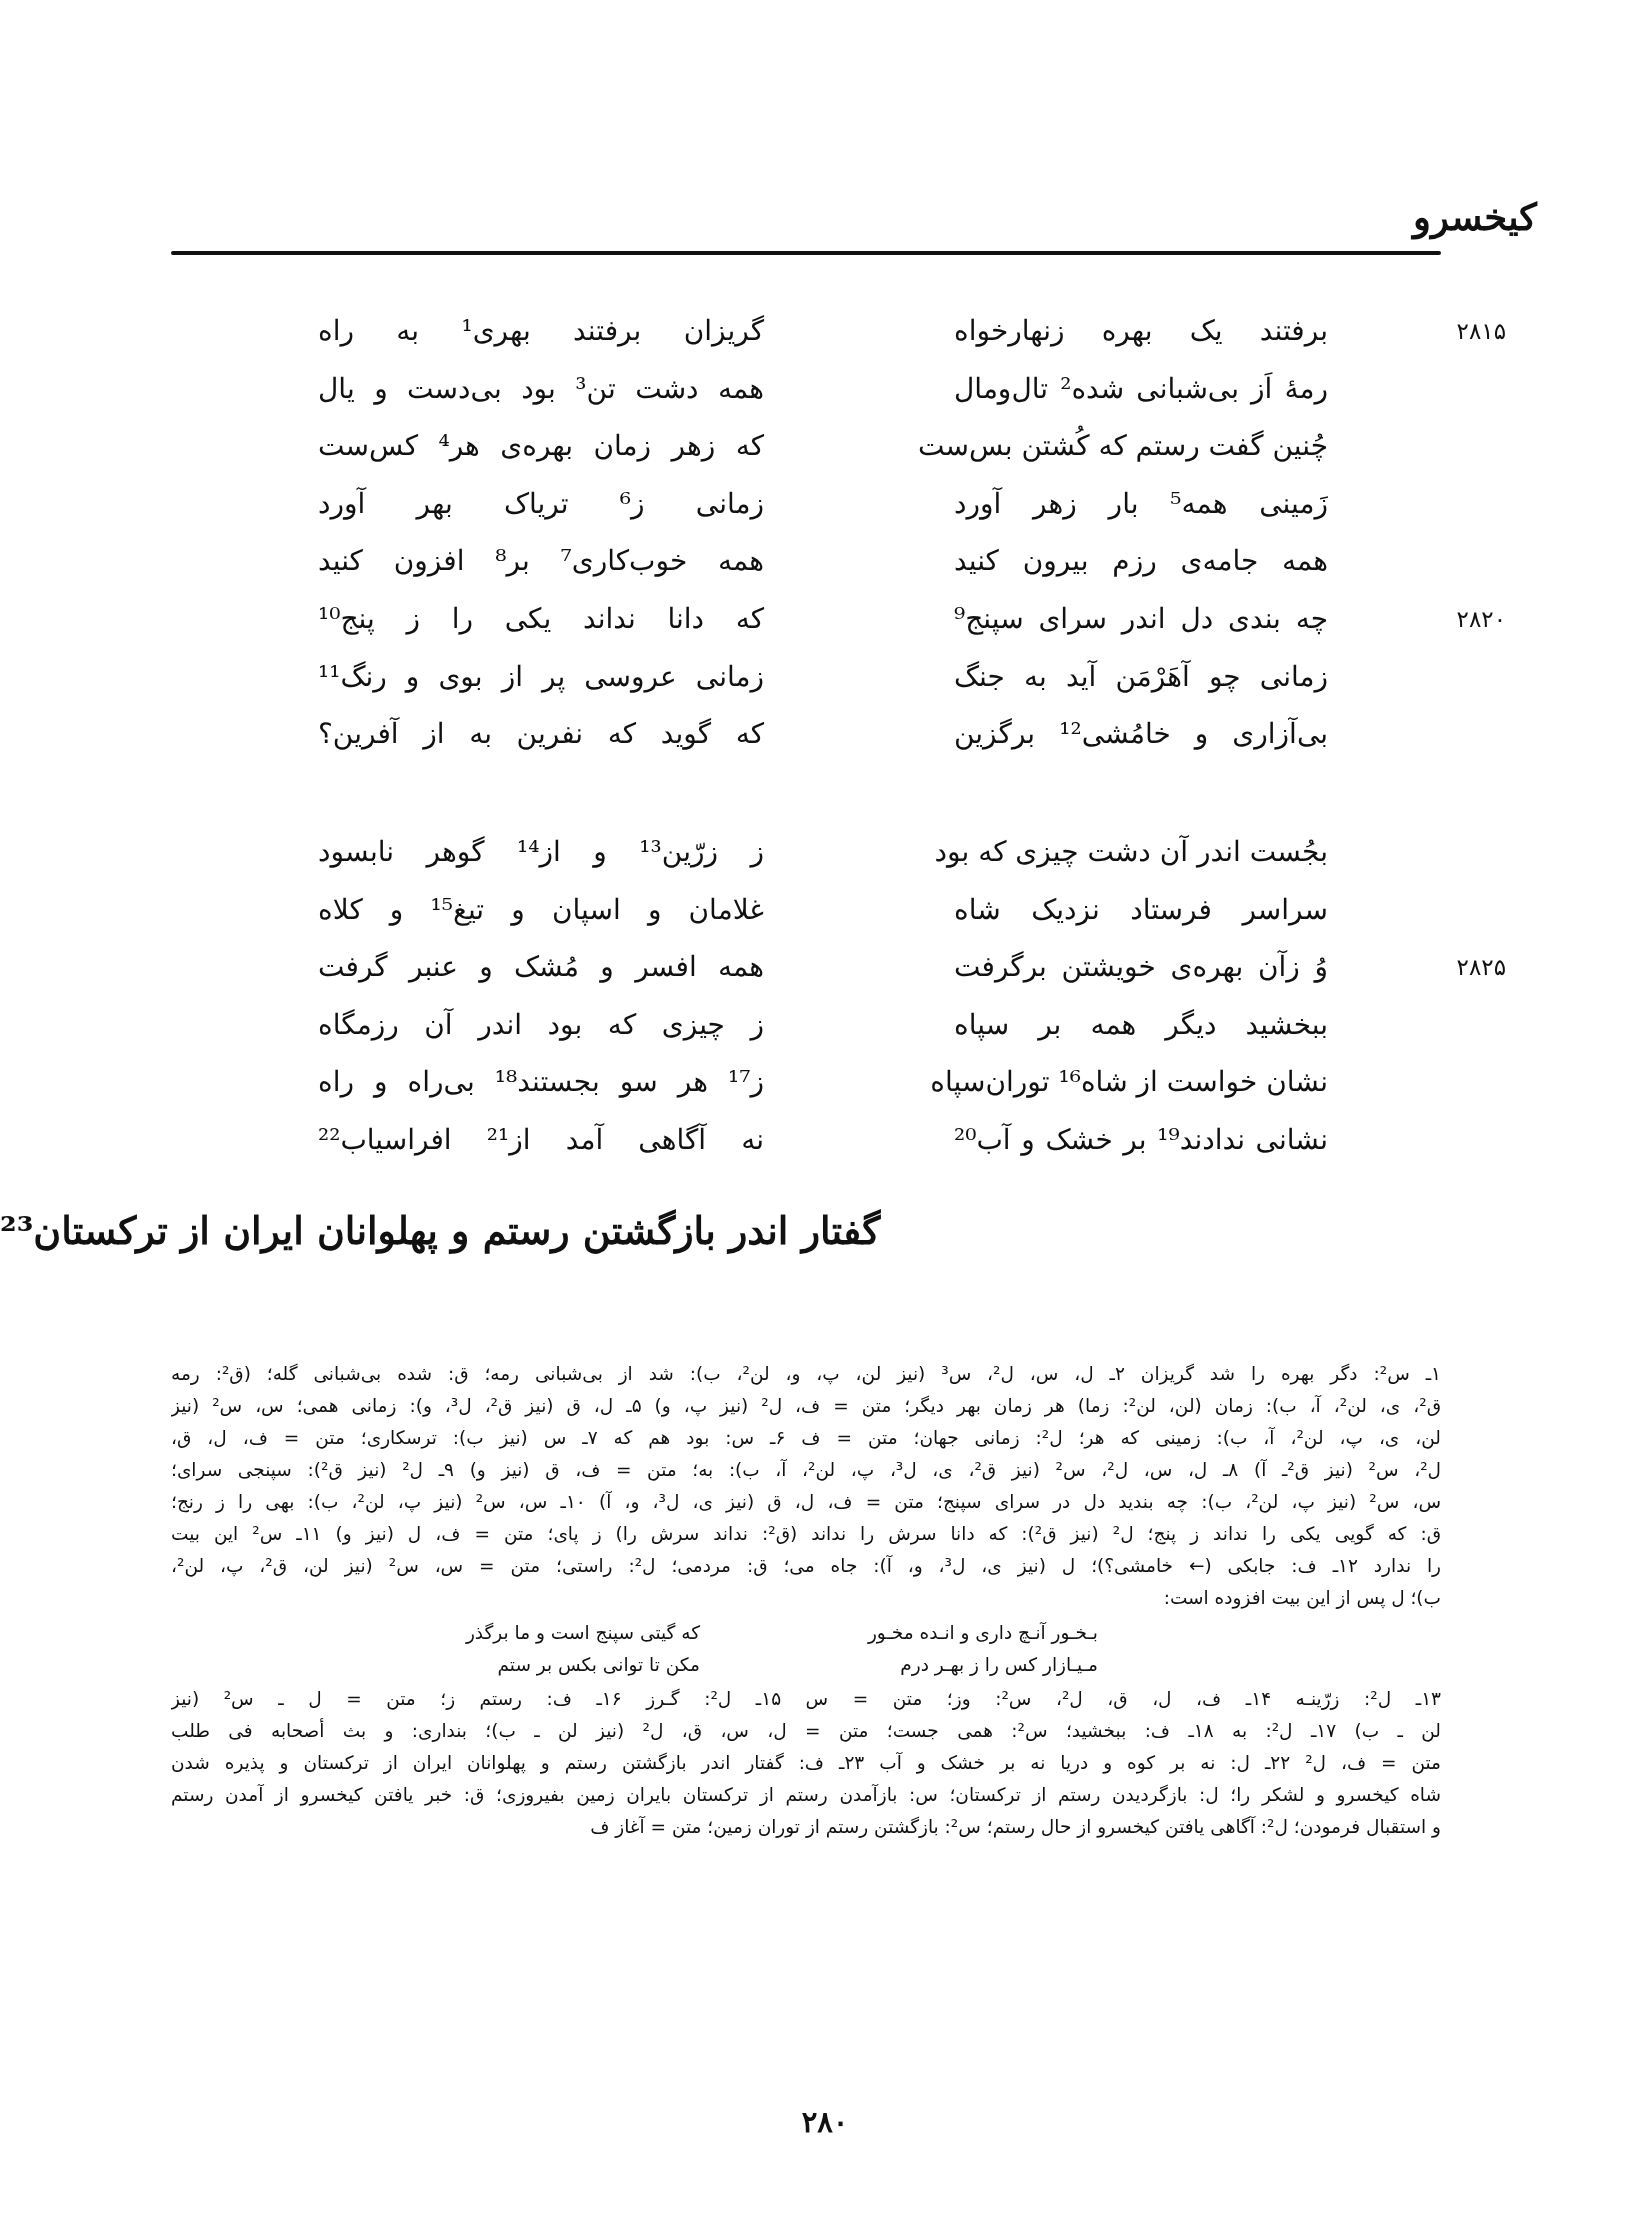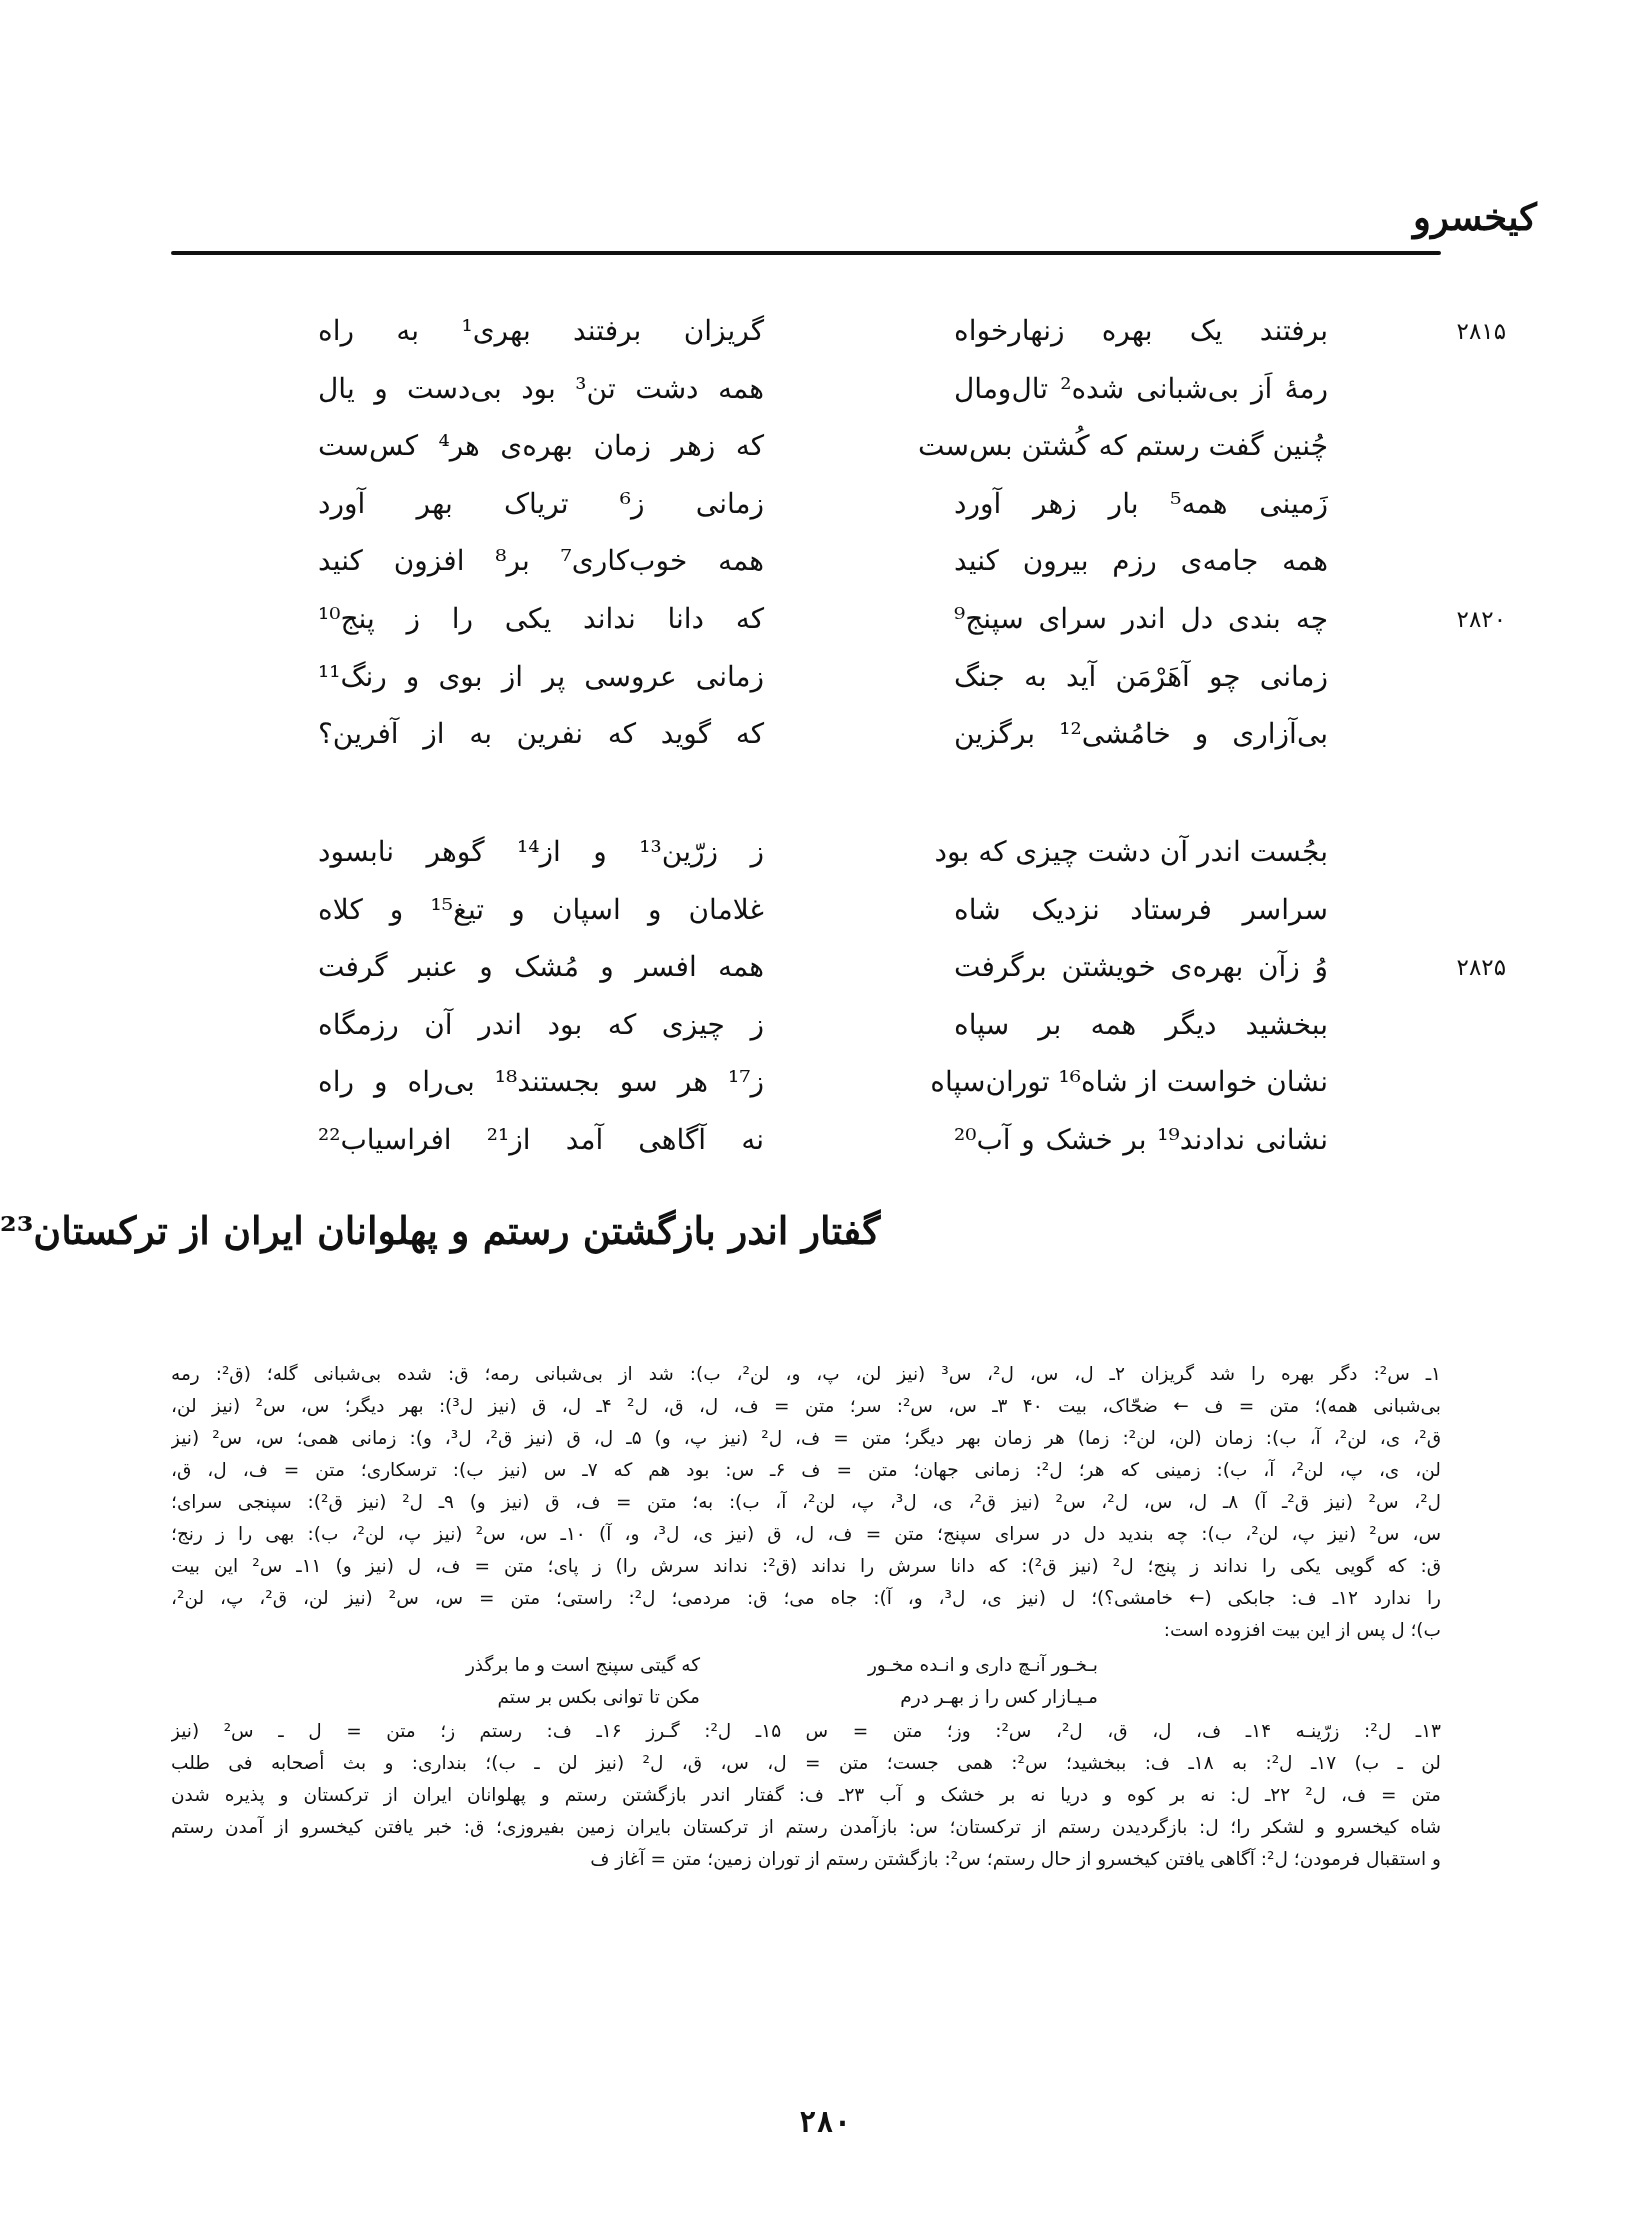--- a/index.html
+++ b/index.html
@@ -63,21 +63,21 @@
   .fn-poem-hemi {
     position: absolute; top: 0; height: 32px; font-size: 18.5px; line-height: 32px;
     white-space: nowrap; text-align: right;
   }
   .fn-poem-hemi.right { right: 343px; width: 315px; }
   .fn-poem-hemi.left  { right: 741px; width: 343px; }
 
   
   .folio {
     position: absolute; top: 2105px; left: 0; width: 1650px; text-align: center;
-    font-family: Liberation Mono, monospace; font-size: 29px; font-weight: bold;
+    font-family: Liberation Sans, sans-serif; font-size: 29px; font-weight: bold;
     direction: rtl;
   }
 </style>
 </head>
 <body>
 
 <div class="page">
 
   <div class="running-head">کیخسرو</div>
   <div class="head-rule"></div>
@@ -155,21 +155,20 @@
       <span class="verse-num"></span>
       <span class="hemistich hemi-right">نشانی ندادند¹⁹ بر خشک و آب²⁰</span>
       <span class="hemistich hemi-left">نه آگاهی آمد از²¹ افراسیاب²²</span>
     </div>
   </div>
 
   <div class="section-heading">گفتار اندر بازگشتن رستم و پهلوانان ایران از ترکستان²³</div>
 
   <div class="footnotes">
     <div class="fn-line">۱ـ س²: دگر بهره را شد گریزان      ۲ـ ل، س، ل²، س³ (نیز لن، پ، و، لن²، ب): شد از بی‌شبانی رمه؛ ق: شده بی‌شبانی گله؛ (ق²: رمه</div>
-    <div class="fn-line">بی‌شبانی همه)؛ متن = ف ← ضحّاک، بیت ۴۰      ۳ـ س، س²: سر؛ متن = ف، ل، ق، ل²      ۴ـ ل، ق (نیز ل³): بهر دیگر؛ س، س² (نیز لن،</div>
     <div class="fn-line">ق²، ی، لن²، آ، ب): زمان (لن، لن²: زما) هر زمان بهر دیگر؛ متن = ف، ل² (نیز پ، و)      ۵ـ ل، ق (نیز ق²، ل³، و): زمانی همی؛ س، س² (نیز</div>
     <div class="fn-line">لن، ی، پ، لن²، آ، ب): زمینی که هر؛ ل²: زمانی جهان؛ متن = ف      ۶ـ س: بود هم که      ۷ـ س (نیز ب): ترسکاری؛ متن = ف، ل، ق،</div>
     <div class="fn-line">ل²، س² (نیز ق²ـ آ)      ۸ـ ل، س، ل²، س² (نیز ق²، ی، ل³، پ، لن²، آ، ب): به؛ متن = ف، ق (نیز و)      ۹ـ ل² (نیز ق²): سپنجی سرای؛</div>
     <div class="fn-line">س، س² (نیز پ، لن²، ب): چه بندید دل در سرای سپنج؛ متن = ف، ل، ق (نیز ی، ل³، و، آ)      ۱۰ـ س، س² (نیز پ، لن²، ب): بهی را ز رنج؛</div>
     <div class="fn-line">ق: که گویی یکی را نداند ز پنج؛ ل² (نیز ق²): که دانا سرش را نداند (ق²: نداند سرش را) ز پای؛ متن = ف، ل (نیز و)      ۱۱ـ س² این بیت</div>
     <div class="fn-line">را ندارد      ۱۲ـ ف: جابکی (← خامشی؟)؛ ل (نیز ی، ل³، و، آ): جاه می؛ ق: مردمی؛ ل²: راستی؛ متن = س، س² (نیز لن، ق²، پ، لن²،</div>
     <div class="fn-line last">ب)؛ ل پس از این بیت افزوده است:</div>
 
     <div class="fn-poem">
       <div class="fn-poem-row" style="top:0px;">

